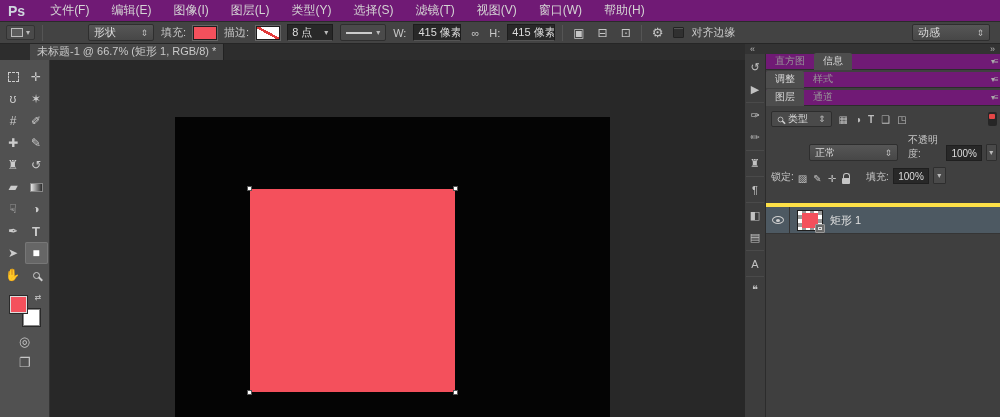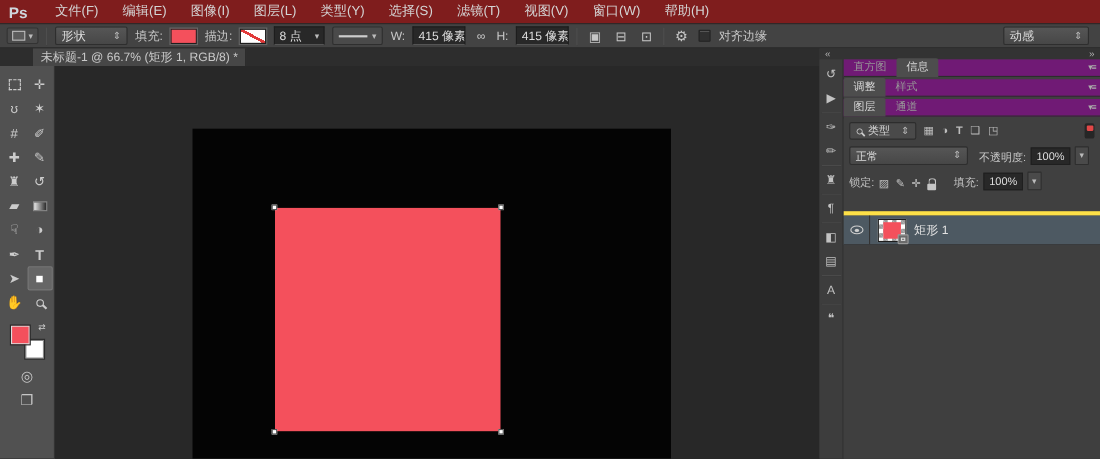--- a/index.html
+++ b/index.html
@@ -1,32 +1,32 @@
 <!DOCTYPE html>
 <html><head>
 <meta charset="utf-8">
 <style>
   * { margin:0; padding:0; box-sizing:border-box; }
   html,body { width:1000px; height:417px; overflow:hidden; background:#282828;
     font-family:"Liberation Sans","DejaVu Sans",sans-serif; }
-  .menubar { height:22px; background:#7f1d1d; display:flex; align-items:center;
+  .menubar { height:22px; background:#701a75; display:flex; align-items:center;
     padding-left:8px; border-bottom:1px solid #2a2a2a; }
   .ps-logo { color:#cfd6dd; font-weight:bold; font-size:14px; margin-right:14px; letter-spacing:0; }
   .menu-item { color:#d4d4d4; font-size:12px; padding:0 11px; line-height:21px; cursor:default; }
   .optionsbar { height:22px; background:#434343; display:flex; align-items:center;
     gap:7px; padding:0 6px; border-bottom:1px solid #262626; font-size:11px; color:#cfcfcf; }
   .opt-label { font-size:11px; color:#c8c8c8; white-space:nowrap; }
   .tool-preset-btn { display:flex; align-items:center; gap:3px; padding:2px 4px;
     background:#4a4a4a; border:1px solid #333; border-radius:2px; }
   .tp-rect { width:12px; height:9px; border:1px solid #bbb; background:#5c5c5c; }
   .dd-arrow { font-size:8px; color:#bbb; }
   .vsep { width:1px; height:16px; background:#333; border-right:1px solid #555; }
   .dropdown-raised { display:flex; align-items:center; justify-content:space-between;
     background:linear-gradient(#565656,#474747); border:1px solid #2e2e2e; border-radius:2px;
-    height:17px; padding:0 5px; color:#ddd; }
+    height:17px; padding:0 5px; color:#ddd;margin-left:38px; }
   .updown { font-size:9px; color:#bbb; margin-left:6px; }
   .swatch-fill { width:24px; height:14px; background:#f4505c; border:1px solid #1e1e1e; outline:1px solid #666; }
   .swatch-stroke { width:24px; height:14px; background:
     linear-gradient(to top right, #fff 44%, #e13a3a 44%, #e13a3a 56%, #fff 56%); border:1px solid #1e1e1e; outline:1px solid #666; }
   .small-field { height:17px; background:#282828; border:1px solid #1d1d1d; border-bottom-color:#555;
     color:#ddd; display:flex; align-items:center; padding:0 4px; white-space:nowrap; overflow:hidden; }
   .mini-btn { width:13px; height:17px; background:#4a4a4a; border:1px solid #2e2e2e;
     display:flex; align-items:center; justify-content:center; color:#bbb; font-size:8px; border-radius:1px; }
   .stroke-style-btn { display:flex; align-items:center; gap:4px; background:#4a4a4a;
     border:1px solid #2e2e2e; border-radius:2px; height:17px; padding:0 5px; }

